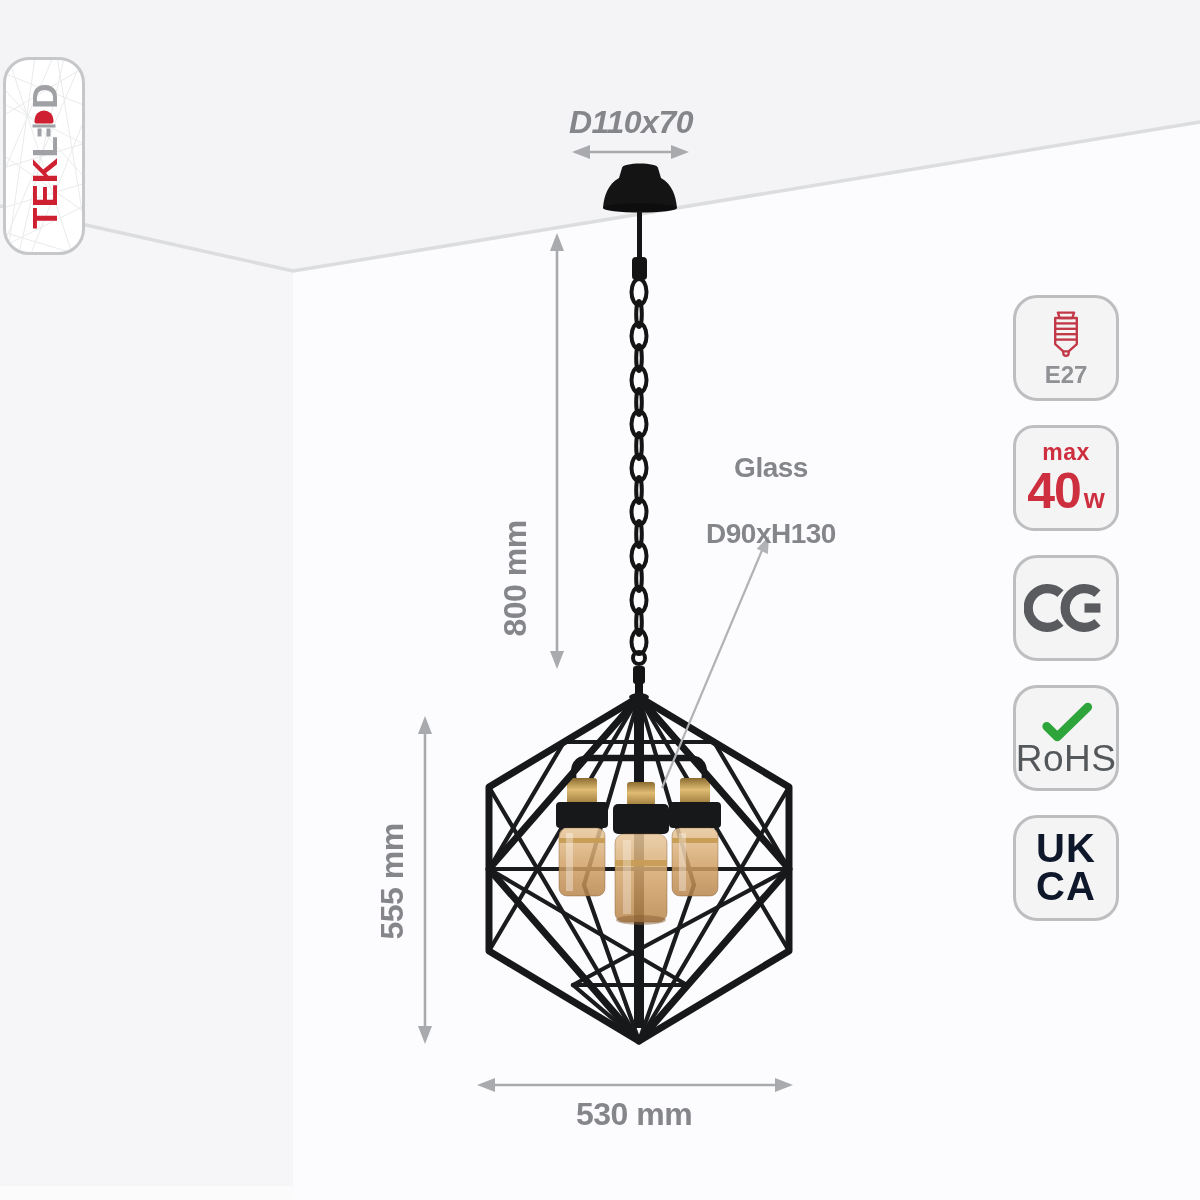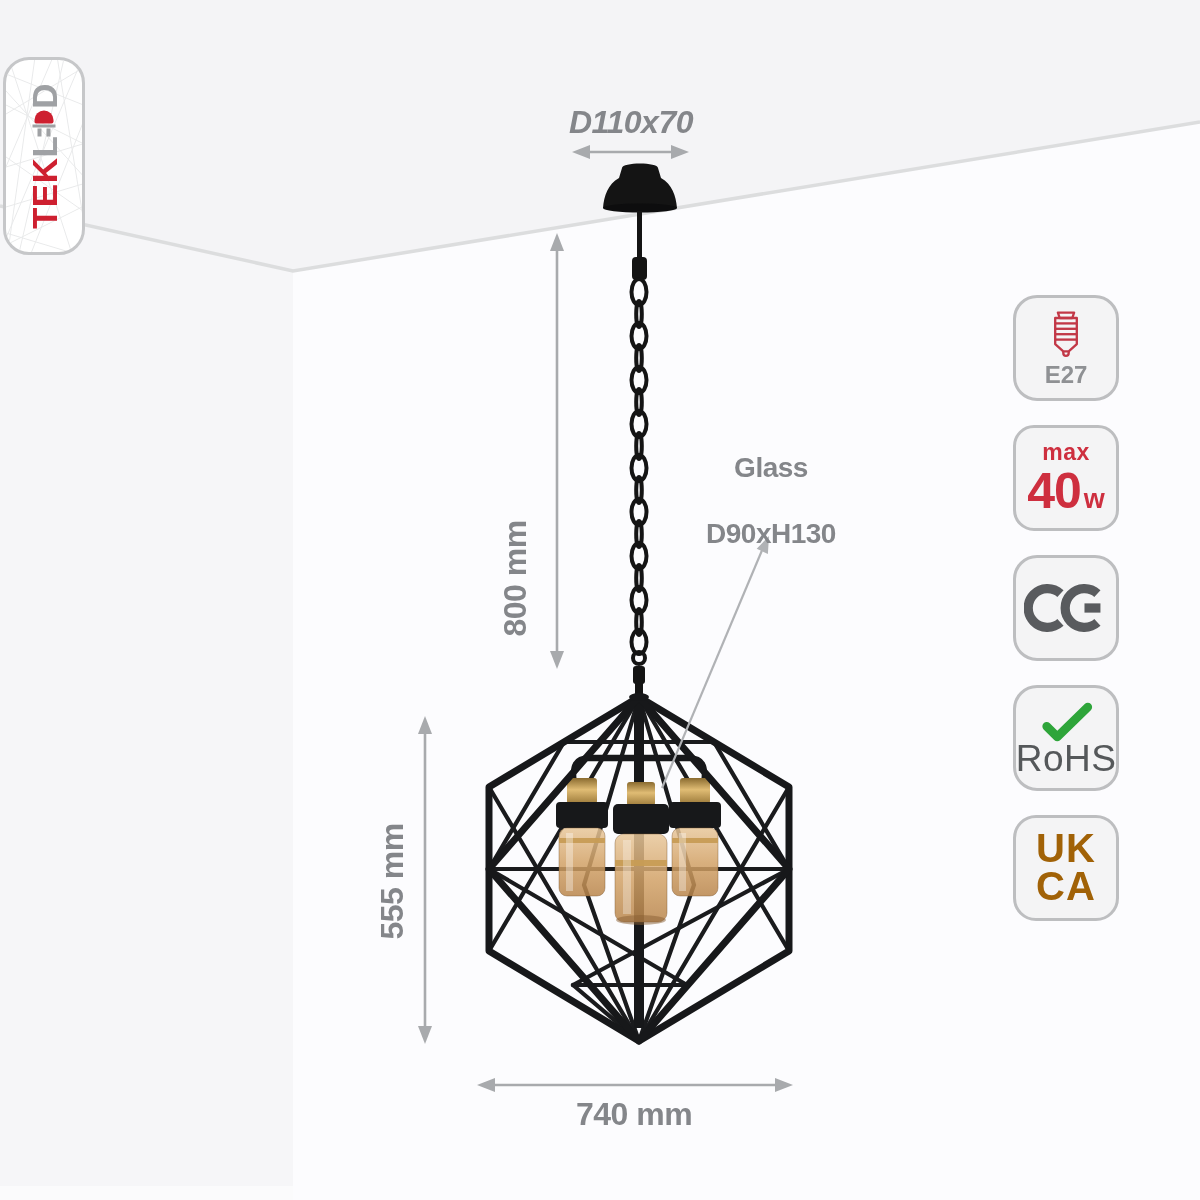--- a/index.html
+++ b/index.html
@@ -27,21 +27,21 @@
     background:#f4f4f5;
     display:flex;flex-direction:column;align-items:center;justify-content:center;
   }
   .badge .lbl{color:#8f9194;font-weight:700;font-size:24px;line-height:1;}
   .badge-watt{color:#ce2f3f;}
   .badge-watt .max{font-weight:800;font-size:23px;letter-spacing:.5px;line-height:1;margin-bottom:2px;}
   .badge-watt .row{display:flex;align-items:baseline;line-height:1;justify-content:center;}
   .badge-watt .val{font-weight:800;font-size:50px;letter-spacing:-1px;}
   .badge-watt .unit{font-weight:700;font-size:27px;margin-left:3px;}
   .badge-rohs .lbl{color:#55585a;font-weight:400;font-size:37px;margin-top:-4px;letter-spacing:.5px;}
-  .badge-ukca{color:#a16207;font-weight:800;letter-spacing:1px;border-radius:23px;}
+  .badge-ukca{color:#0f172a;font-weight:800;letter-spacing:1px;}
   .badge-ukca div{font-size:40px;line-height:.94;}
 
   .sr{position:absolute;width:1px;height:1px;overflow:hidden;clip:rect(0 0 0 0);white-space:nowrap;}
 
   
   .logo{
     position:absolute;left:3px;top:57px;width:82px;height:198px;
     box-sizing:border-box;border:3px solid #c6c7c9;border-radius:26px;
     background:#ffffff;overflow:hidden;
   }
@@ -208,21 +208,21 @@
     <polygon points="769,536 767.9,553.9 756.7,548.7" fill="#b0b2b5"></polygon>
   </g>
 </svg>
 
 <div class="dim" style="left:551px;top:104px;width:160px;font-style:italic;">D110x70</div>
 
 <div class="dim rot" style="left:453px;top:560px;width:124px;">800 mm</div>
 
 <div class="dim rot" style="left:330px;top:863px;width:124px;">555 mm</div>
 
-<div class="dim" style="left:554px;top:1096px;width:160px;">740 mm</div>
+<div class="dim" style="left:554px;top:1096px;width:160px;">530 mm</div>
 
 <div class="dim small" style="left:691px;top:452px;width:160px;">Glass</div>
 <div class="dim small" style="left:691px;top:489px;width:160px;margin-top:29px;">D90xH130</div>
 
 <div class="logo">
   <svg class="logo-pattern" width="100" height="216">
     <g stroke="#e7e8e9" stroke-width="1" opacity="0.9">
       <line x1="0" y1="20" x2="100" y2="60"></line>
         <line x1="0" y1="70" x2="100" y2="10"></line>
       <line x1="10" y1="0" x2="80" y2="216"></line>

